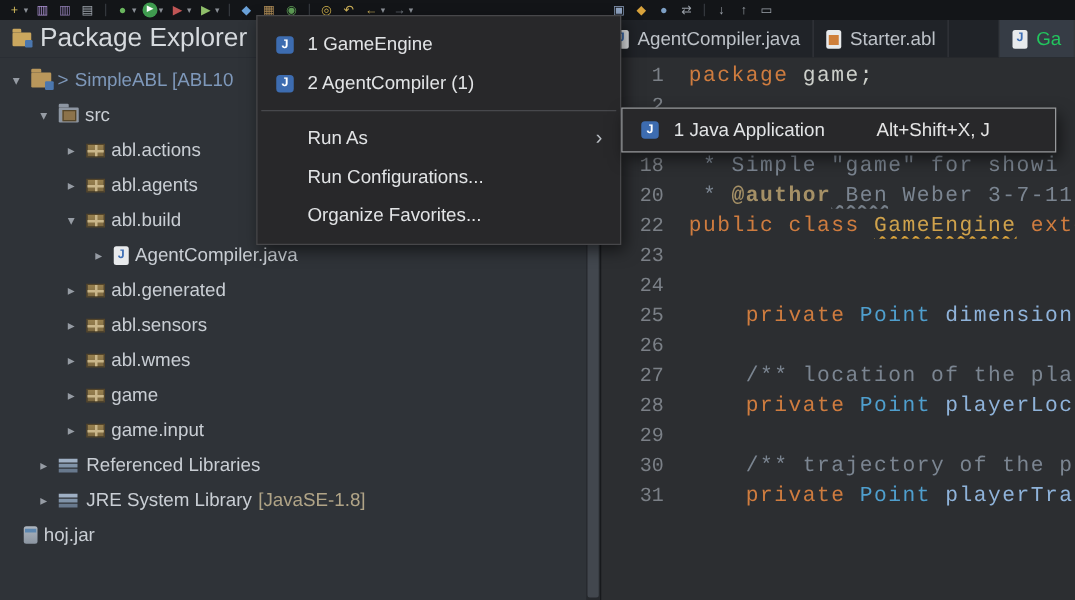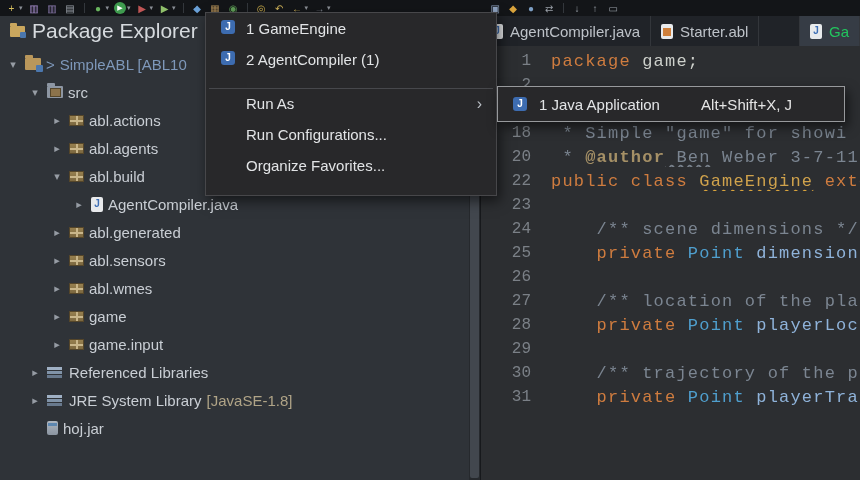--- a/index.html
+++ b/index.html
@@ -90,21 +90,21 @@
   .seg{letter-spacing:inherit}
   .kw{color:var(--c-keyword)} .pl{color:#cdd0cb} .cm{color:var(--c-comment)}
   .tag{color:var(--c-doc_tag);font-weight:bold}
   .typ{color:var(--c-type)} .fld{color:var(--c-field)} .clsname{color:var(--c-class_name)}
   .warnline{text-decoration:underline wavy #d9a33c;text-underline-offset:4px}
   .misspell{text-decoration:underline wavy #77808a;text-underline-offset:3px}
 
   
   .menu{position:absolute;left:205px;top:12px;width:292px;background:var(--c-menu_bg);
     border:1px solid var(--c-menu_border);box-shadow:3px 5px 12px rgba(0,0,0,.55);padding:7px 0;z-index:20}
-  .mitem{height:31px;display:flex;align-items:flex-start;padding:0 14px 0 12px;color:#e2e4e6;font-size:15px;cursor:pointer;gap:8px}
+  .mitem{height:31px;display:flex;align-items:center;padding:0 14px 0 12px;color:#e2e4e6;font-size:15px;cursor:pointer;gap:8px}
   .micon-slot{width:20px;flex:none;display:flex;justify-content:center}
   .msep{height:1px;background:#47484c;margin:6px 3px}
   .marrow{margin-left:auto;color:#b9bec4;font-size:16px}
   .icon-java-app{width:14px;height:14px;border-radius:3px;background:#3d6cb0;display:flex;align-items:center;justify-content:center}
   .icon-java-app::after{content:"J";color:#fff;font-size:10px;font-weight:bold;line-height:10px}
 
   .submenu{position:absolute;left:497px;top:86px;width:348px;background:var(--c-menu_bg);
     border:1px solid var(--c-submenu_border);box-shadow:3px 5px 12px rgba(0,0,0,.55);padding:3px 0;z-index:21}
   .smitem{height:28px;display:flex;align-items:center;gap:9px;padding:0 52px 0 12px;color:#e2e4e6;font-size:15px;cursor:pointer}
   .shortcut{margin-left:auto;color:#e5e5e5}
@@ -264,21 +264,21 @@
           <span class="texp">▸</span>
           <span class="ticon icon-library"></span>
           <span class="tlabel">Referenced Libraries</span>
         </div>
         <div class="trow" style="padding-left: 28px;">
           <span class="texp">▸</span>
           <span class="ticon icon-library"></span>
           <span class="tlabel">JRE System Library</span>
           <span class="dec"> [JavaSE-1.8]</span>
         </div>
-        <div class="trow" style="padding-left: 28px;">
+        <div class="trow" style="">
           <span class="texp"></span>
           <span class="ticon icon-jar"></span>
           <span class="tlabel">hoj.jar</span>
         </div>
       </div>
     <div class="vscroll">
       <div class="vthumb"></div>
     </div>
   </div>
 
@@ -298,21 +298,21 @@
         </div>
       </div>
     <div class="code" id="code">
         <div class="cl"><span class="ann"></span><span class="ln">1</span><span class="fold"></span><span class="ct"><span class="seg kw">package</span><span class="seg pl"> game;</span></span></div>
         <div class="cl"><span class="ann"></span><span class="ln">2</span><span class="fold"></span><span class="ct"></span></div>
         <div class="cl"><span class="ann"></span><span class="ln">17</span><span class="fold"><span class="foldc"></span></span><span class="ct"><span class="seg cm">/**</span></span></div>
         <div class="cl"><span class="ann"></span><span class="ln">18</span><span class="fold"></span><span class="ct"><span class="seg cm"> * Simple "game" for showi</span></span></div>
         <div class="cl"><span class="ann"></span><span class="ln">20</span><span class="fold"></span><span class="ct"><span class="seg cm"> * </span><span class="seg tag">@author</span><span class="seg cm misspell"> Ben</span><span class="seg cm"> Weber 3-7-11</span></span></div>
         <div class="cl"><span class="ann"><span class="bulb"></span></span><span class="ln">22</span><span class="fold"></span><span class="ct"><span class="seg kw">public class </span><span class="seg clsname warnline">GameEngine</span><span class="seg kw"> exte</span></span></div>
         <div class="cl"><span class="ann"></span><span class="ln">23</span><span class="fold"></span><span class="ct"></span></div>
-        <div class="cl"><span class="ann"></span><span class="ln">24</span><span class="fold"></span><span class="ct"><span class="seg pl">    </span><span class="seg cm">/** scene dimensions */</span></span></div>
+        <div class="cl"><span class="ann"></span><span class="ln">24</span><span class="fold"></span><span class="ct"><span class="seg pl">    </span></span></div>
         <div class="cl"><span class="ann"></span><span class="ln">25</span><span class="fold"></span><span class="ct"><span class="seg pl">    </span><span class="seg kw">private</span><span class="seg pl"> </span><span class="seg typ">Point</span><span class="seg pl"> </span><span class="seg fld">dimension</span></span></div>
         <div class="cl"><span class="ann"></span><span class="ln">26</span><span class="fold"></span><span class="ct"></span></div>
         <div class="cl"><span class="ann"></span><span class="ln">27</span><span class="fold"></span><span class="ct"><span class="seg pl">    </span><span class="seg cm">/** location of the pla</span></span></div>
         <div class="cl"><span class="ann"></span><span class="ln">28</span><span class="fold"></span><span class="ct"><span class="seg pl">    </span><span class="seg kw">private</span><span class="seg pl"> </span><span class="seg typ">Point</span><span class="seg pl"> </span><span class="seg fld">playerLoc</span></span></div>
         <div class="cl"><span class="ann"></span><span class="ln">29</span><span class="fold"></span><span class="ct"></span></div>
         <div class="cl"><span class="ann"></span><span class="ln">30</span><span class="fold"></span><span class="ct"><span class="seg pl">    </span><span class="seg cm">/** trajectory of the p</span></span></div>
         <div class="cl"><span class="ann"></span><span class="ln">31</span><span class="fold"></span><span class="ct"><span class="seg pl">    </span><span class="seg kw">private</span><span class="seg pl"> </span><span class="seg typ">Point</span><span class="seg pl"> </span><span class="seg fld">playerTra</span></span></div>
       </div>
   </div>
 

